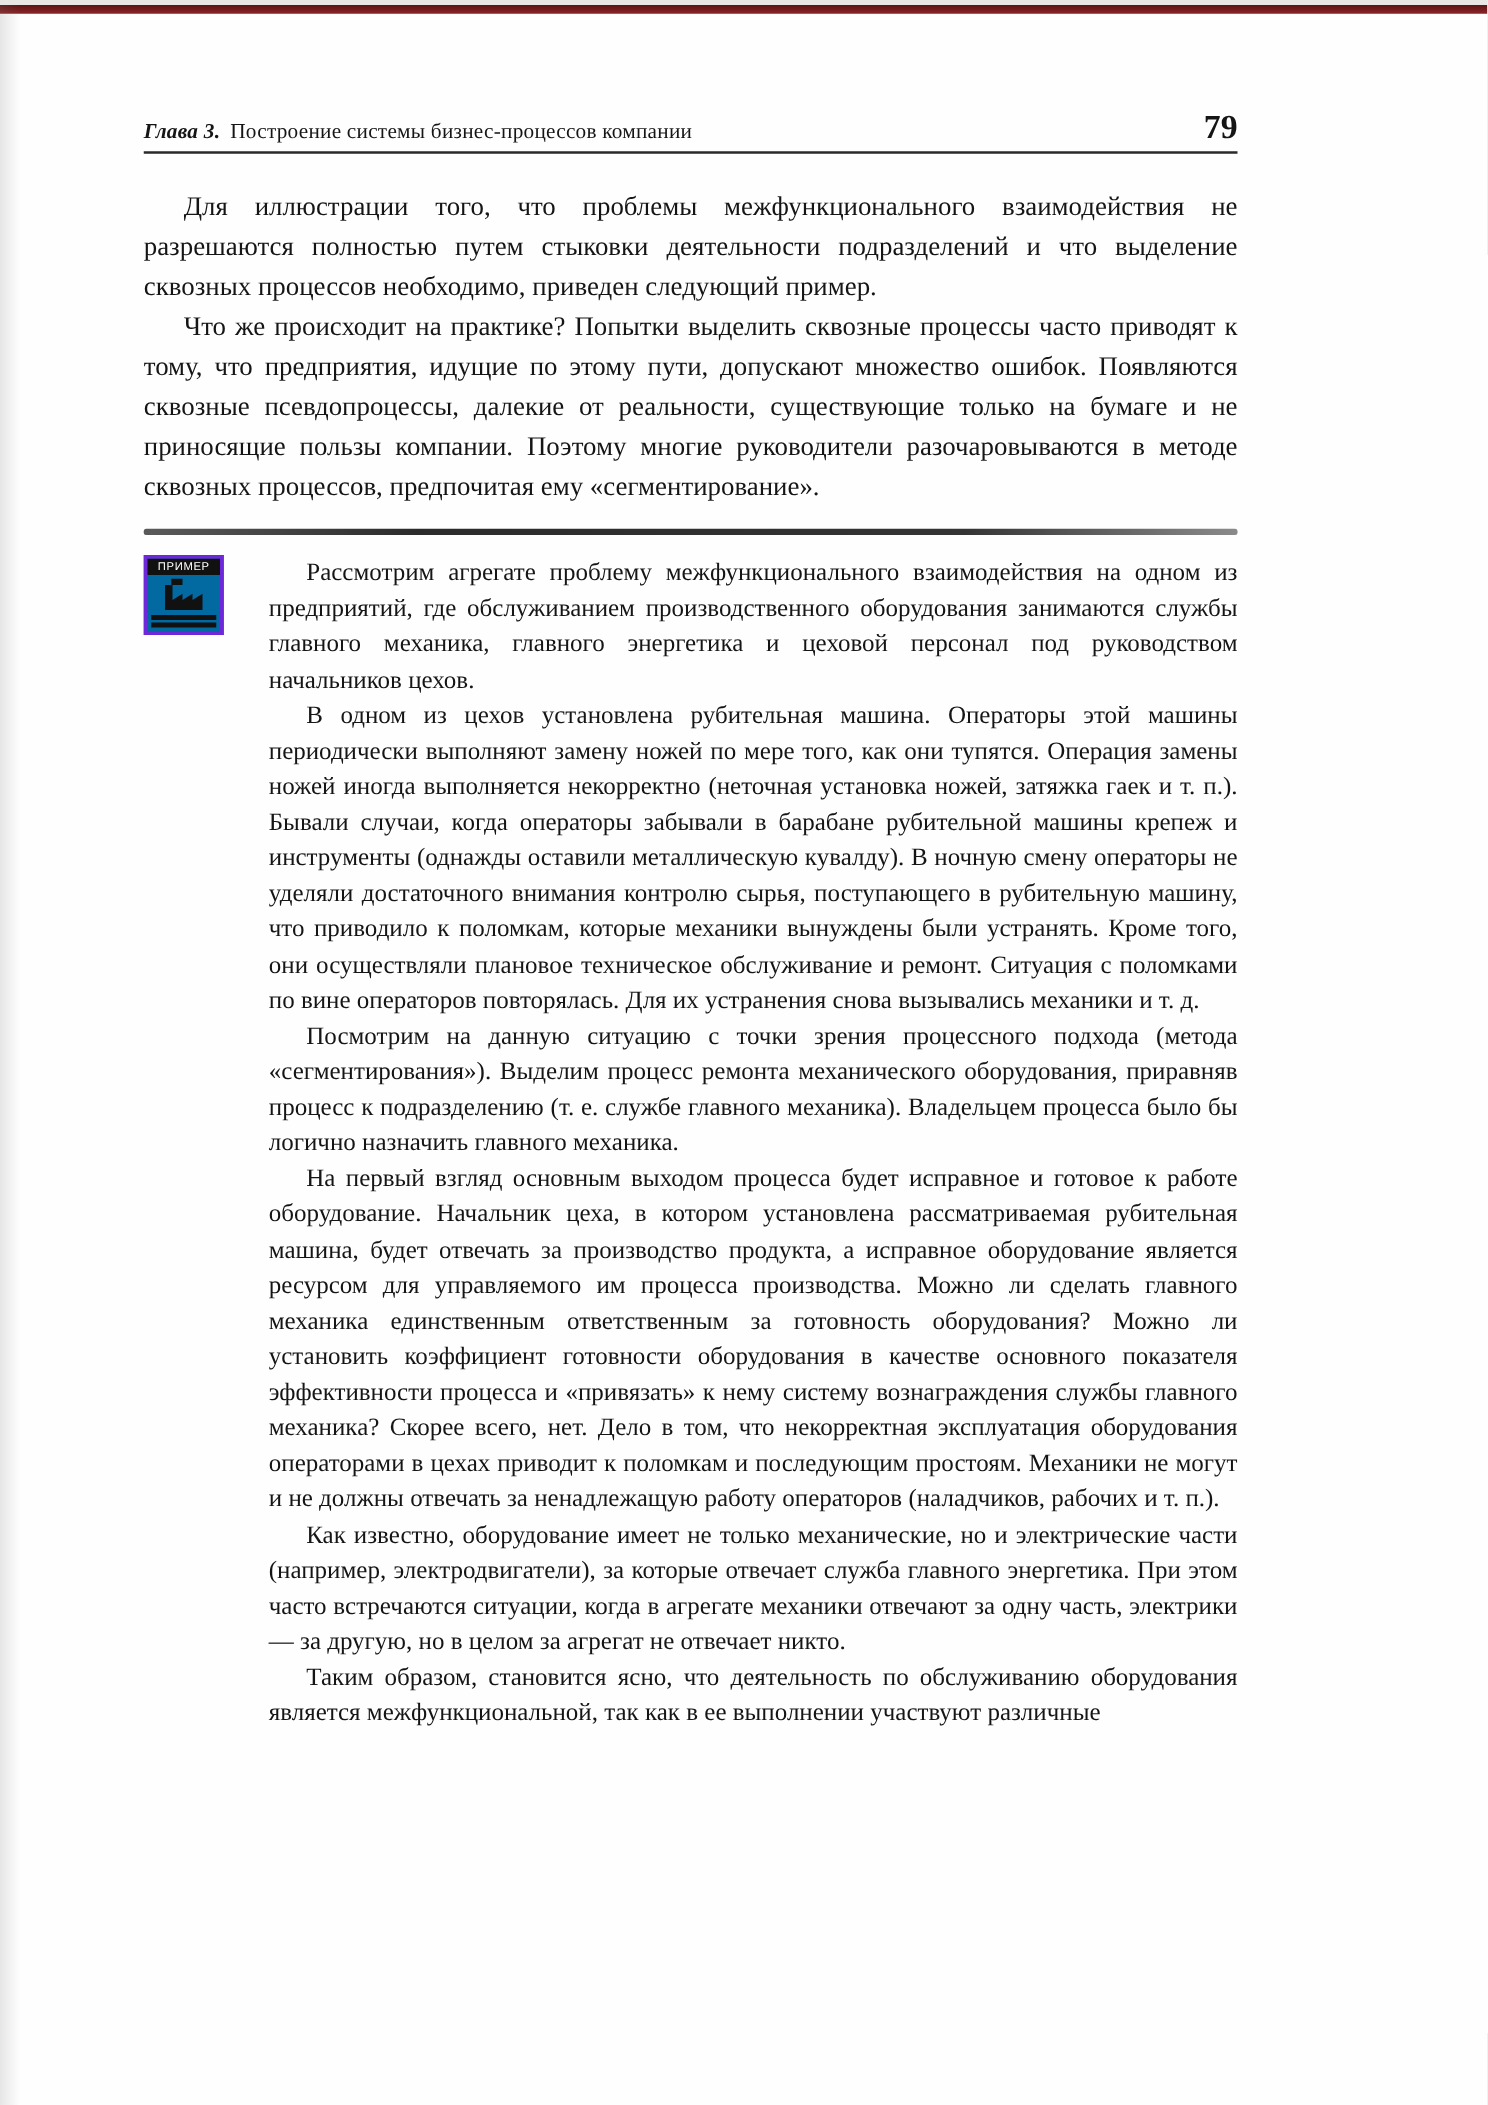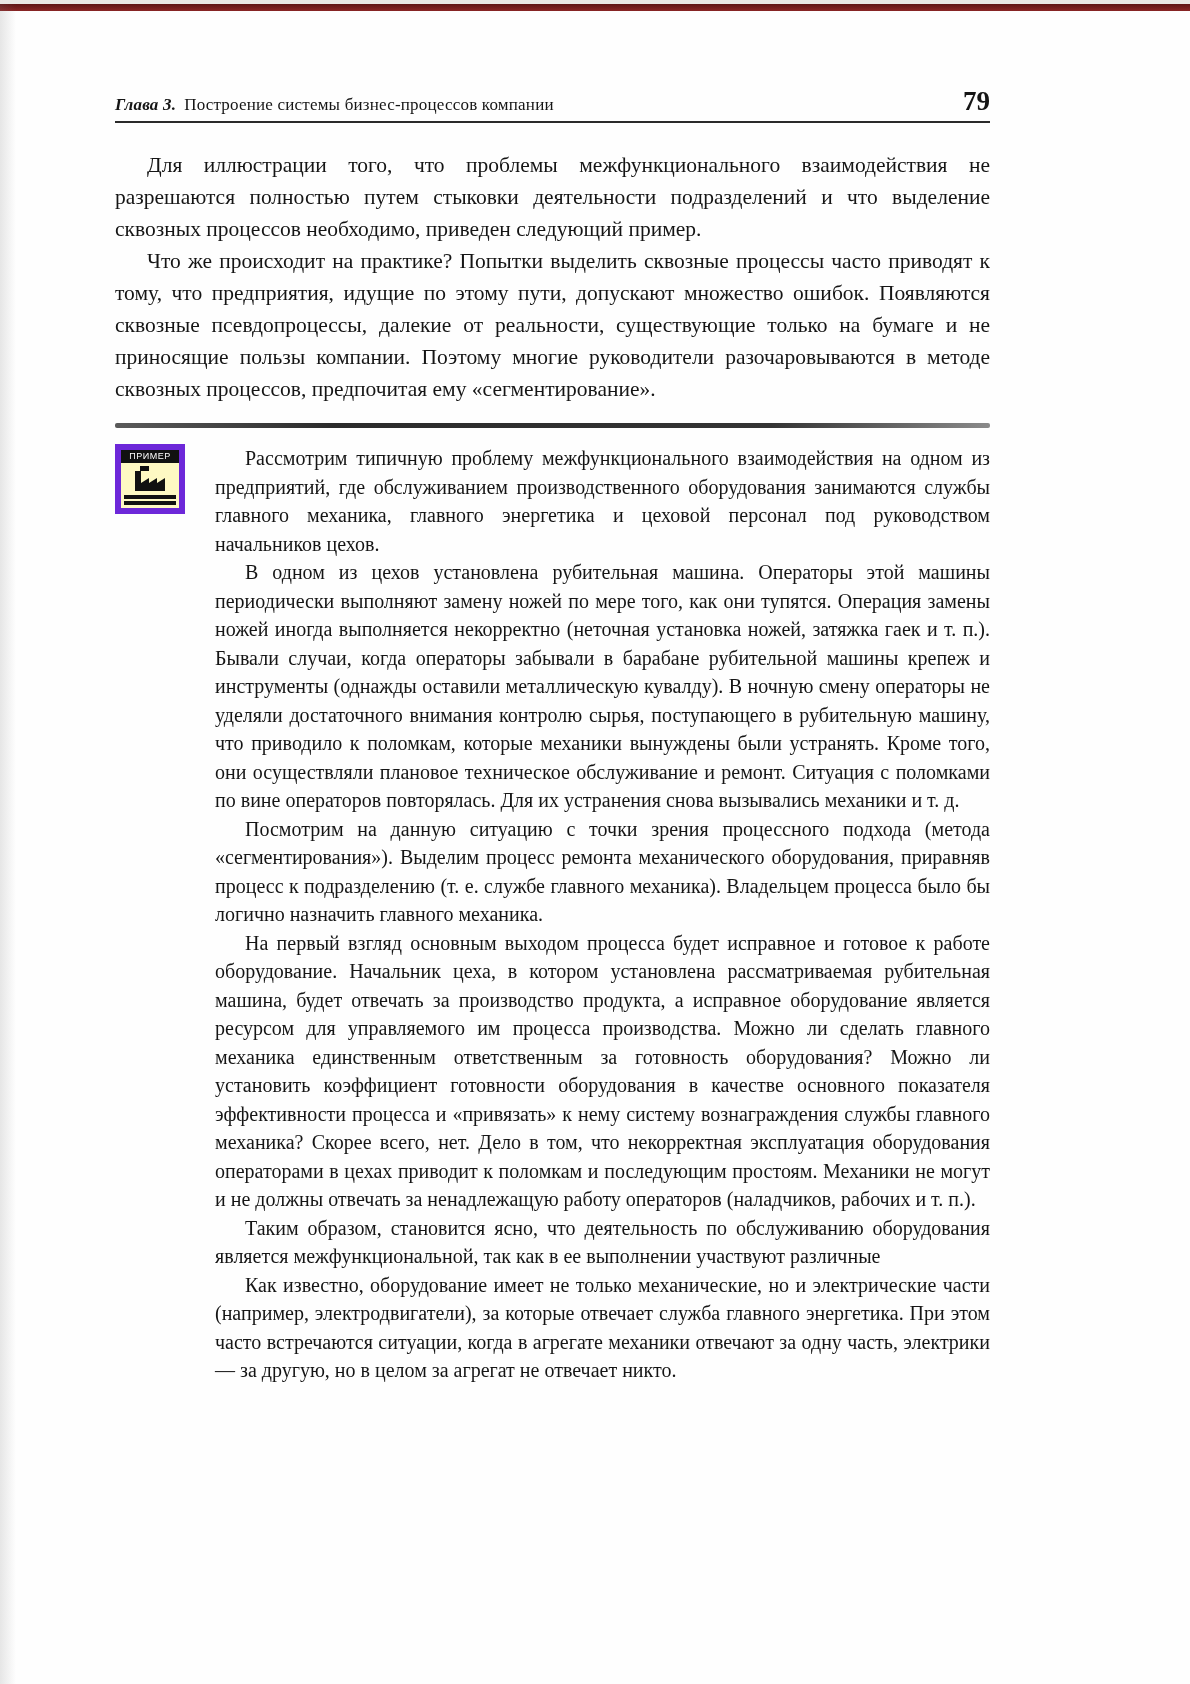--- a/index.html
+++ b/index.html
@@ -82,22 +82,22 @@
   .example-body {
     display: flex;
     margin-top: 16px;
   }
   .example-icon-col {
     width: 100px;
     flex: 0 0 100px;
   }
   .example-icon {
     width: 58px;
-    border: 6px solid #6d28d9;
-    background: #fef9c3;
+    border: 3px solid #6d28d9;
+    background: #0369a1;
   }
   .icon-band {
     background: #111;
     color: #fff;
     font-family: "Liberation Sans", "DejaVu Sans", sans-serif;
     font-size: 9px;
     line-height: 13px;
     text-align: center;
     letter-spacing: 0.5px;
   }
@@ -156,23 +156,23 @@
             <rect x="14" y="1" width="9" height="5" fill="#111"></rect>
             <path d="M9 26 V6 h6 v12 l8 -5 v5 l8 -5 v5 l8 -5 v13 z" fill="#111"></path>
           </svg>
           <div class="icon-lines">
             <div class="icon-line"></div>
             <div class="icon-line"></div>
           </div>
         </div>
       </div>
       <div class="example-text">
-        <p>Рассмотрим типичную проблему межфункционального взаимодействия на одном из предприятий, где обслуживанием производственного оборудования занимаются службы главного механика, главного энергетика и цеховой персонал под руководством начальников цехов.</p>
+        <p>Рассмотрим агрегате проблему межфункционального взаимодействия на одном из предприятий, где обслуживанием производственного оборудования занимаются службы главного механика, главного энергетика и цеховой персонал под руководством начальников цехов.</p>
         <p>В одном из цехов установлена рубительная машина. Операторы этой машины периодически выполняют замену ножей по мере того, как они тупятся. Операция замены ножей иногда выполняется некорректно (неточная установка ножей, затяжка гаек и т. п.). Бывали случаи, когда операторы забывали в барабане рубительной машины крепеж и инструменты (однажды оставили металлическую кувалду). В ночную смену операторы не уделяли достаточного внимания контролю сырья, поступающего в рубительную машину, что приводило к поломкам, которые механики вынуждены были устранять. Кроме того, они осуществляли плановое техническое обслуживание и ремонт. Ситуация с поломками по вине операторов повторялась. Для их устранения снова вызывались механики и т. д.</p>
         <p>Посмотрим на данную ситуацию с точки зрения процессного подхода (метода «сегментирования»). Выделим процесс ремонта механического оборудования, приравняв процесс к подразделению (т. е. службе главного механика). Владельцем процесса было бы логично назначить главного механика.</p>
         <p>На первый взгляд основным выходом процесса будет исправное и готовое к работе оборудование. Начальник цеха, в котором установлена рассматриваемая рубительная машина, будет отвечать за производство продукта, а исправное оборудование является ресурсом для управляемого им процесса производства. Можно ли сделать главного механика единственным ответственным за готовность оборудования? Можно ли установить коэффициент готовности оборудования в качестве основного показателя эффективности процесса и «привязать» к нему систему вознаграждения службы главного механика? Скорее всего, нет. Дело в том, что некорректная эксплуатация оборудования операторами в цехах приводит к поломкам и последующим простоям. Механики не могут и не должны отвечать за ненадлежащую работу операторов (наладчиков, рабочих и т. п.).</p>
+        <p>Как известно, оборудование имеет не только механические, но и электрические части (например, электродвигатели), за которые отвечает служба главного энергетика. При этом часто встречаются ситуации, когда в агрегате механики отвечают за одну часть, электрики — за другую, но в целом за агрегат не отвечает никто.</p>
         <p>Таким образом, становится ясно, что деятельность по обслуживанию оборудования является межфункциональной, так как в ее выполнении участвуют различные</p>
-        <p>Как известно, оборудование имеет не только механические, но и электрические части (например, электродвигатели), за которые отвечает служба главного энергетика. При этом часто встречаются ситуации, когда в агрегате механики отвечают за одну часть, электрики — за другую, но в целом за агрегат не отвечает никто.</p>
       </div>
     </div>
 
   </div>
 </div>
 
 </body></html>

